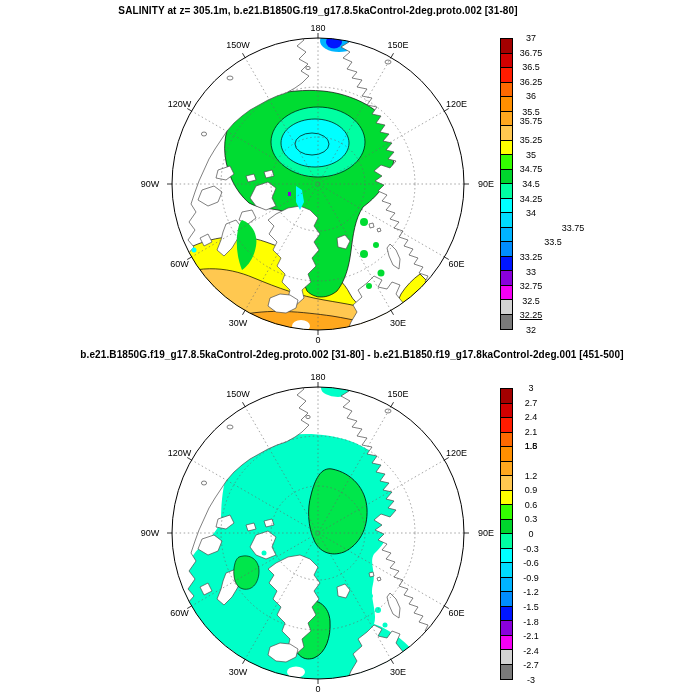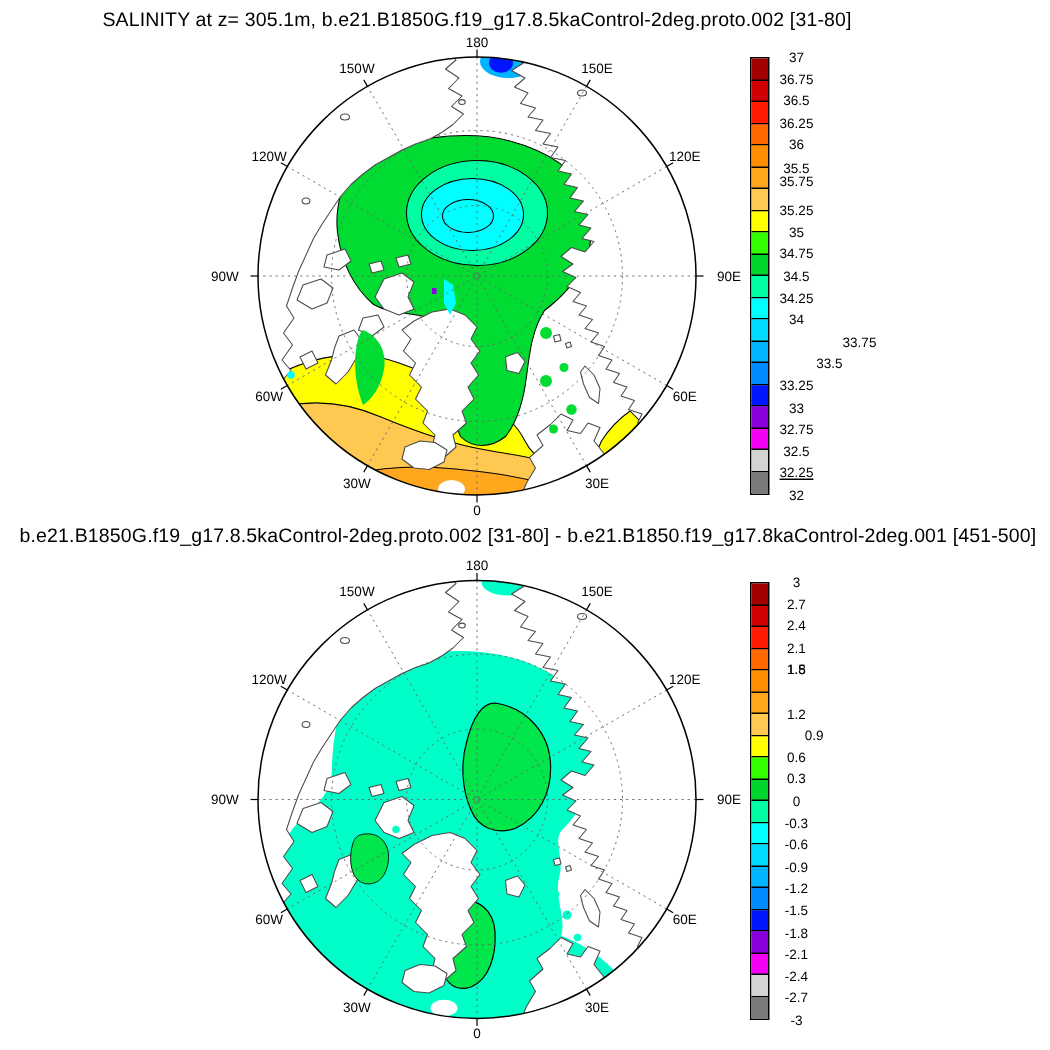--- a/index.html
+++ b/index.html
@@ -1,19 +1,19 @@
 <!DOCTYPE html>
 <html><head>
 <meta charset="utf-8">
 <style>
   html,body{margin:0;padding:0;background:#fff;}
   .canvas{position:relative;width:700px;height:700px;background:#fff;overflow:hidden;
           font-family:"Liberation Sans", sans-serif;}
   .panel-title{position:absolute;transform:translateX(-50%);white-space:nowrap;
-               font-size:13px;color:#000;letter-spacing:0.1px;}
+               font-size:10px;color:#000;letter-spacing:0.1px;font-weight:bold;}
   .map-svg{position:absolute;left:138px;width:360px;height:340px;}
   .colorbar{position:absolute;left:500px;width:60px;height:292px;}
   .cb-bar{position:absolute;left:0;top:0;width:13px;height:292px;border:1px solid #000;box-sizing:border-box;}
   .cb-cell{width:100%;border-bottom:1px solid #000;box-sizing:border-box;}
   .cb-cell:last-child{border-bottom:none;}
   .cb-label{position:absolute;left:13px;width:36px;text-align:center;font-size:9px;color:#000;
             transform:translateY(-50%);}
 </style>
 </head>
 <body>
@@ -261,21 +261,21 @@
           <div class="cb-cell" style="height: 14.5px; background: rgb(211, 211, 211);"></div>
           <div class="cb-cell" style="height: 14.5px; background: rgb(122, 122, 122);"></div>
         </div>
         <span class="cb-label" style="top: 0px;">3</span>
         <span class="cb-label" style="top: 14.6px;">2.7</span>
         <span class="cb-label" style="top: 29.2px;">2.4</span>
         <span class="cb-label" style="top: 43.8px;">2.1</span>
         <span class="cb-label" style="top: 58.4px;">1.8</span>
         <span class="cb-label" style="top: 58px;">1.5</span>
         <span class="cb-label" style="top: 87.6px;">1.2</span>
-        <span class="cb-label" style="top: 102.2px; text-align: right;">0.9</span>
+        <span class="cb-label" style="top: 102.2px;">0.9</span>
         <span class="cb-label" style="top: 116.8px;">0.6</span>
         <span class="cb-label" style="top: 131.4px;">0.3</span>
         <span class="cb-label" style="top: 146px;">0</span>
         <span class="cb-label" style="top: 160.6px;">-0.3</span>
         <span class="cb-label" style="top: 175.2px;">-0.6</span>
         <span class="cb-label" style="top: 189.8px;">-0.9</span>
         <span class="cb-label" style="top: 204.4px;">-1.2</span>
         <span class="cb-label" style="top: 219px;">-1.5</span>
         <span class="cb-label" style="top: 233.6px;">-1.8</span>
         <span class="cb-label" style="top: 248.2px;">-2.1</span>

